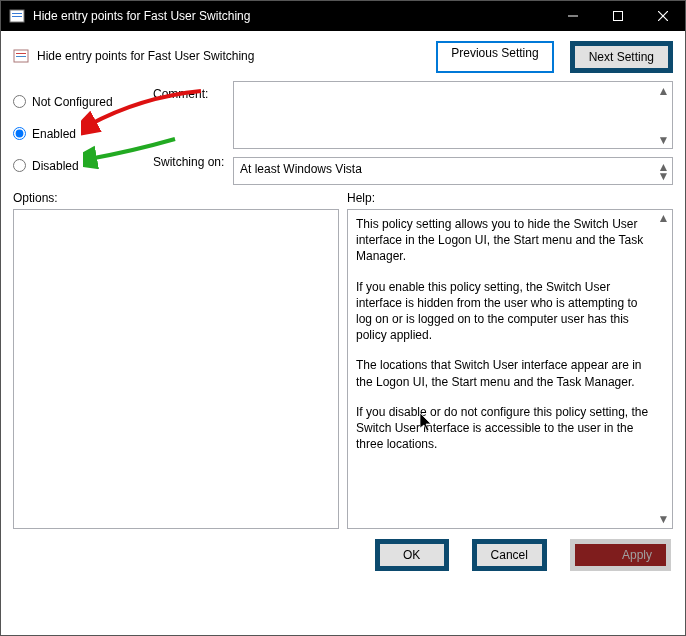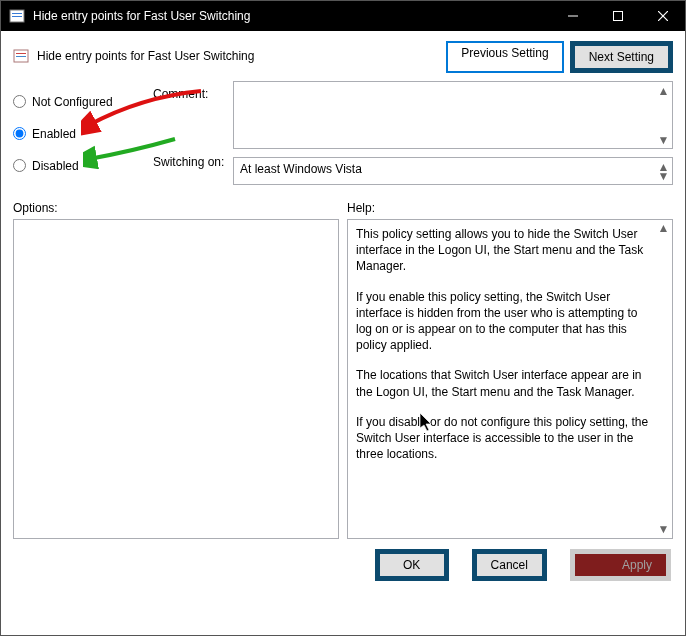--- a/index.html
+++ b/index.html
@@ -5,38 +5,38 @@
   * { box-sizing: border-box; font-family: "Segoe UI", Tahoma, sans-serif; font-size: 12px; }
   body { margin: 0; background: #fff; width: 686px; height: 636px; position: relative; overflow: hidden; border: 1px solid #555; }
   .titlebar { background: #000; color: #fff; height: 30px; display: flex; align-items: center; }
   .titlebar-icon { width: 16px; height: 16px; margin-left: 8px; }
   .titlebar-text { flex: 1; padding-left: 8px; font-size: 12px; }
   .tb-btn { width: 45px; height: 30px; display: flex; align-items: center; justify-content: center; color: #fff; }
   .content { padding: 8px 12px 12px 12px; }
   .header-row { display: flex; align-items: center; margin-bottom: 6px; }
   .header-icon { width: 16px; height: 16px; margin-right: 8px; }
   .header-title { flex: 1; }
-  .nav-buttons { display: flex; gap: 6px; margin-top: 2px; }
+  .nav-buttons { display: flex; gap: 16px; margin-top: 2px; }
   .btn { border: 5px solid #0c4a6e; background: #e1e1e1; padding: 4px 14px; min-width: 78px; text-align: center; cursor: pointer; }
   .btn.selected { border: 2px solid #0078d7; background: #fff; padding: 3px 13px; }
   .btn.disabled { color: #a0a0a0; background: #7f1d1d; border-color: #ccc; cursor: default; padding-left: 47px; }
   .upper { display: flex; margin-top: 8px; }
   .radio-col { width: 140px; padding-top: 6px; }
   .radio-row { display: flex; align-items: flex-start; margin: 8px 0 18px 0; cursor: pointer; }
   .radio-row input { margin: 0 6px 0 0; }
   .labels-col { width: 80px; text-align: left; padding-right: 8px; padding-top: 6px; }
   .labels-col div { height: 68px; }
   .fields-col { flex: 1; }
   .textbox { border: 1px solid #abadb3; background: #fff; position: relative; }
   .comment-box { height: 68px; margin-bottom: 8px; }
   .supported-box { height: 28px; padding: 4px 6px; }
   .scroll-arrow { position: absolute; right: 0; width: 17px; height: 17px; display: flex; align-items: center; justify-content: center; color: #666; }
   .scroll-arrow.top { top: 0; }
   .scroll-arrow.bottom { bottom: 0; }
-  .lower-labels { display: flex; margin-top: 10px; }
+  .lower-labels { display: flex; }
   .lower-labels > div:first-child { width: 334px; }
   .lower { display: flex; gap: 8px; margin-top: 4px; }
   .panel { border: 1px solid #abadb3; height: 320px; background: #fff; position: relative; }
   .options-panel { width: 326px; }
   .help-panel { flex: 1; padding: 6px 18px 6px 8px; line-height: 1.35; }
   .help-panel p { margin: 0 0 14px 0; }
   .footer { display: flex; justify-content: flex-end; gap: 23px; margin-top: 10px; padding-right: 2px; }
   .arrow-annotation { position: absolute; pointer-events: none; }
   .cursor-arrow { position: absolute; left: 419px; top: 412px; pointer-events: none; }
 </style>
@@ -116,21 +116,21 @@
 
   <div class="lower-labels">
     <div>Options:</div>
     <div>Help:</div>
   </div>
 
   <div class="lower">
     <div class="panel options-panel"></div>
     <div class="panel help-panel">
       <p>This policy setting allows you to hide the Switch User interface in the Logon UI, the Start menu and the Task Manager.</p>
-      <p>If you enable this policy setting, the Switch User interface is hidden from the user who is attempting to log on or is appear on to the computer that has this policy applied.</p>
+      <p>If you enable this policy setting, the Switch User interface is hidden from the user who is attempting to log on or is logged on to the computer user has this policy applied.</p>
       <p>The locations that Switch User interface appear are in the Logon UI, the Start menu and the Task Manager.</p>
       <p>If you disable or do not configure this policy setting, the Switch User interface is accessible to the user in the three locations.</p>
       <div class="scroll-arrow top">▲</div>
       <div class="scroll-arrow bottom">▼</div>
     </div>
   </div>
 
   <div class="footer">
     <div class="btn" style="min-width:74px">OK</div>
     <div class="btn" style="min-width:74px">Cancel</div>

